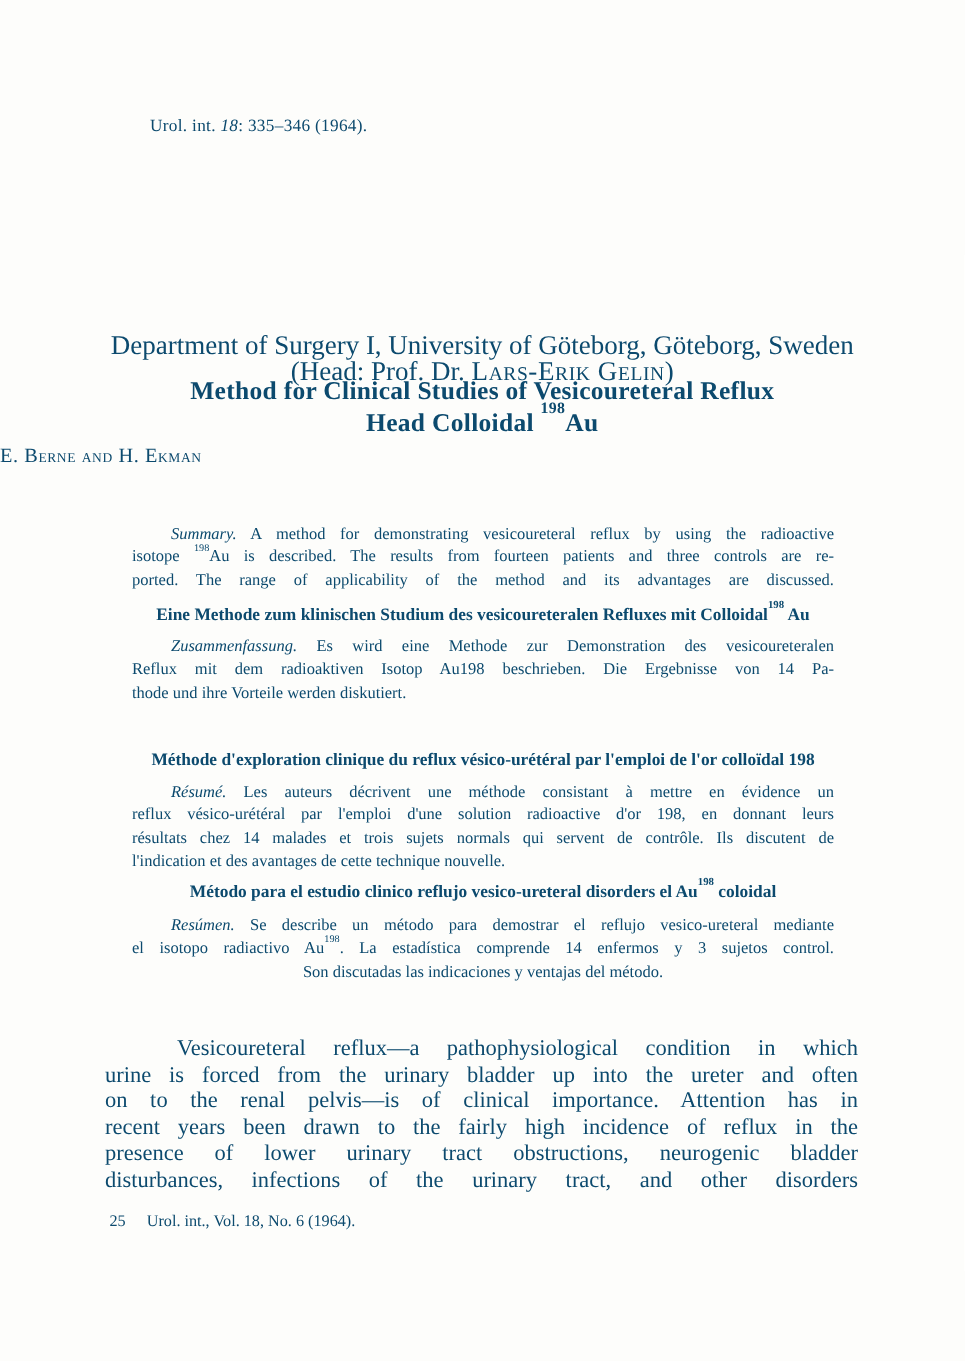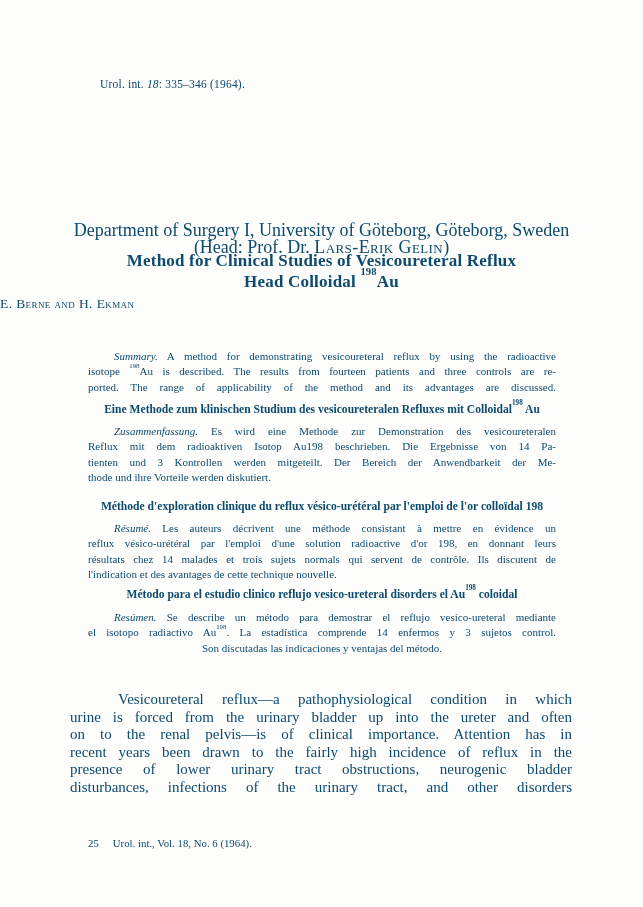--- a/index.html
+++ b/index.html
@@ -91,24 +91,23 @@
     left: 70px;
     width: 502px;
     top: 691px;
     font-size: 15px;
     line-height: 17.6px;
   }
   .bind { padding-left: 48px; }
 
   .footer {
     position: absolute;
-    left: 88px;
+    left: 73px;
     top: 808px;
     font-size: 10.8px;
-    margin-top: 29px;
   }
   .footer .pageno { margin-right: 14px; }
 
   .pos-sum   { top: 349px; }
   .pos-gh    { top: 403px; }
   .pos-gp    { top: 424px; }
   .pos-fh    { top: 500px; }
   .pos-fp    { top: 521px; }
   .pos-sh    { top: 588px; }
   .pos-sp    { top: 610px; }
@@ -135,21 +134,20 @@
   <section class="abs pos-sum">
     <div class="jl ind1"><span class="ital">Summary.</span><span> A method for demonstrating vesicoureteral reflux by using the radioactive</span></div>
     <div class="jl"><span>isotope </span><sup class="iso">198</sup><span>Au is described. The results from fourteen patients and three controls are re-</span></div>
     <div class="jl">ported. The range of applicability of the method and its advantages are discussed.</div>
   </section>
 
   <div class="abs-heading pos-gh"><span>Eine Methode zum klinischen Studium des vesicoureteralen Refluxes mit Colloidal</span><sup class="iso">198</sup><span> Au</span></div>
   <section class="abs pos-gp">
     <div class="jl ind1"><span class="ital">Zusammenfassung.</span><span> Es wird eine Methode zur Demonstration des vesicoureteralen</span></div>
     <div class="jl">Reflux mit dem radioaktiven Isotop Au198 beschrieben. Die Ergebnisse von 14 Pa-</div>
-    <div class="jl">tienten und 3 Kontrollen werden mitgeteilt. Der Bereich der Anwendbarkeit der Me-</div>
     <div class="ll">thode und ihre Vorteile werden diskutiert.</div>
   </section>
 
   <div class="abs-heading pos-fh">Méthode d'exploration clinique du reflux vésico-urétéral par l'emploi de l'or colloïdal 198</div>
   <section class="abs pos-fp">
     <div class="jl ind1"><span class="ital">Résumé.</span><span> Les auteurs décrivent une méthode consistant à mettre en évidence un</span></div>
     <div class="jl">reflux vésico-urétéral par l'emploi d'une solution radioactive d'or 198, en donnant leurs</div>
     <div class="jl">résultats chez 14 malades et trois sujets normals qui servent de contrôle. Ils discutent de</div>
     <div class="ll">l'indication et des avantages de cette technique nouvelle.</div>
   </section>

